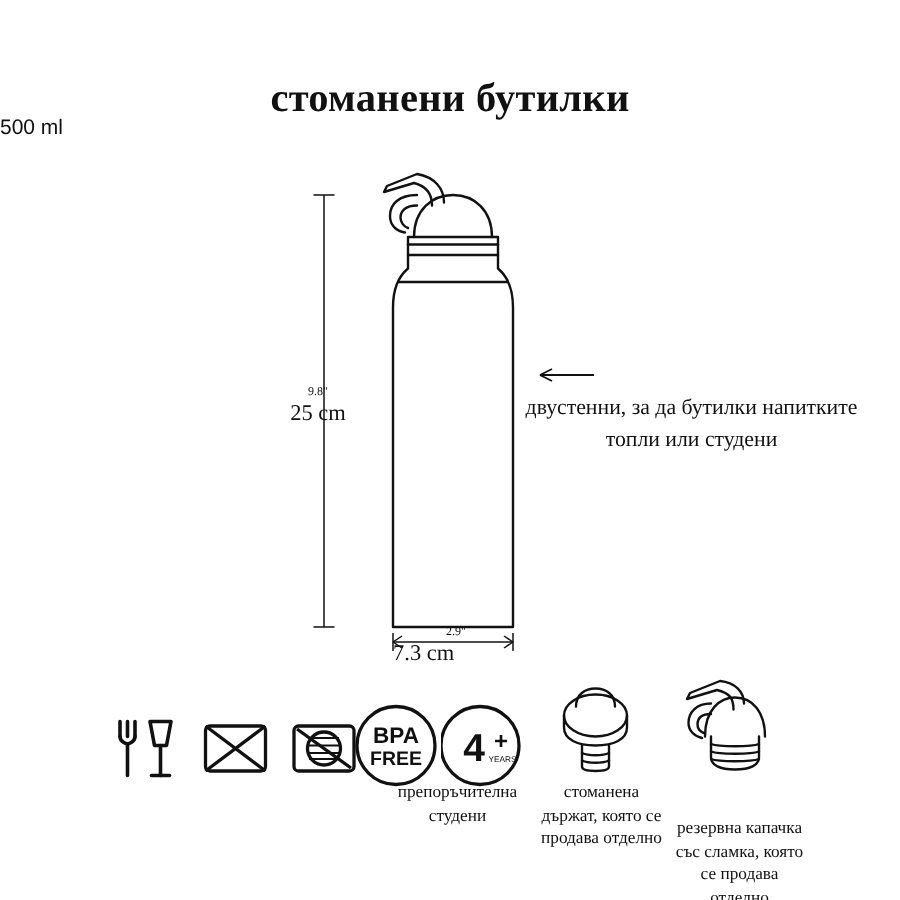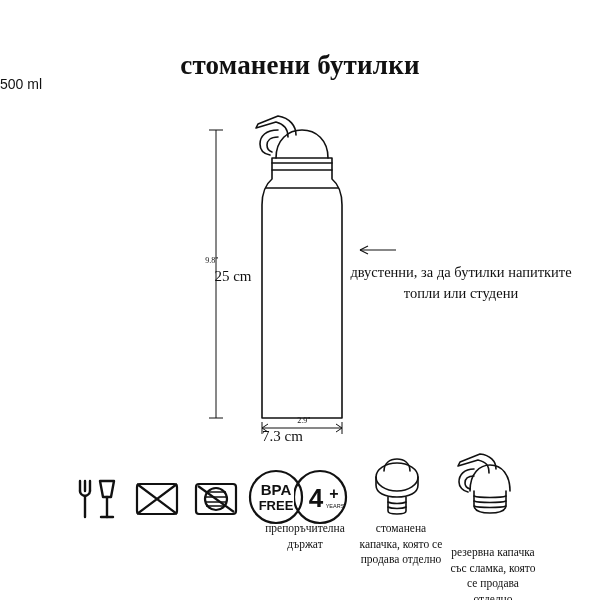--- a/index.html
+++ b/index.html
@@ -49,21 +49,20 @@
 
   
   .dim-height-label {
     position: absolute;
     left: 186px;
     top: 268px;
     width: 52px;
     text-align: center;
     font-size: 15px;
     font-family: "Liberation Serif", serif;
-    margin-left: 21px;
   }
   .dim-height-small {
     position: absolute;
     left: 186px;
     top: 256px;
     width: 52px;
     text-align: center;
     font-size: 8px;
     font-family: "Liberation Serif", serif;
   }
@@ -206,51 +205,51 @@
       <svg width="48" height="48" viewBox="0 0 48 48">
         <g fill="none" stroke="#111111" stroke-width="2.2" stroke-linejoin="round">
           <rect x="4" y="9" width="40" height="30" rx="3"></rect>
           <circle cx="24" cy="24" r="11"></circle>
           <path d="M14 17 L34 17 M14 22 L34 22 M14 27 L34 27 M14 31 L34 31" stroke-width="1.4"></path>
           <path d="M6 11 L42 37"></path>
         </g>
       </svg>
     </div>
 
-    <div class="icon-box" style="left:248px; top:14px;text-align:center;">
+    <div class="icon-box" style="left:236px; top:14px;text-align:center;">
       <svg width="56" height="56" viewBox="0 0 56 56">
         <circle cx="28" cy="28" r="26" fill="none" stroke="#111111" stroke-width="2.2"></circle>
         <text class="bpa-text" x="28" y="26" font-size="15" text-anchor="middle" fill="#111111">BPA</text>
         <text class="bpa-text" x="28" y="41" font-size="13" text-anchor="middle" fill="#111111">FREE</text>
       </svg>
     </div>
 
     <div class="icon-box" style="left:294px; top:14px;">
       <svg width="58" height="56" viewBox="0 0 58 56">
         <circle cx="26" cy="28" r="26" fill="none" stroke="#111111" stroke-width="2.2"></circle>
         <text x="22" y="38" font-size="26" font-family="Liberation Sans, sans-serif" font-weight="bold" text-anchor="middle" fill="#111111">4</text>
         <text x="40" y="30" font-size="16" font-family="Liberation Sans, sans-serif" font-weight="bold" text-anchor="middle" fill="#111111">+</text>
         <text x="41" y="39" font-size="5.5" font-family="Liberation Sans, sans-serif" text-anchor="middle" fill="#111111">YEARS</text>
       </svg>
     </div>
-    <div class="cap-caption" style="left:250px; top:66px; width:110px;">препоръчителна държат</div>
+    <div class="cap-caption" style="left:250px; top:66px; width:110px;">препоръчителна студени</div>
 
     <div class="icon-box" style="left:362px; top:0px;">
       <svg width="70" height="62" viewBox="0 0 70 62">
         <g fill="none" stroke="#111111" stroke-width="1.6" stroke-linejoin="round" stroke-linecap="round">
           <ellipse cx="35" cy="22" rx="21" ry="14"></ellipse>
           <path d="M14 22 L14 30 C14 38 23 42 35 42 C47 42 56 38 56 30 L56 22"></path>
           <path d="M22 16 C22 8 28 4 35 4 C42 4 48 8 48 16"></path>
           <path d="M26 42 L26 56 C26 58 30 59 35 59 C40 59 44 58 44 56 L44 42"></path>
           <path d="M26 47 C30 49 40 49 44 47"></path>
           <path d="M26 52 C30 54 40 54 44 52"></path>
         </g>
       </svg>
     </div>
-    <div class="cap-caption" style="left:358px; top:66px; width:86px;">стоманена капачка, която се продава отделно</div>
+    <div class="cap-caption" style="left:358px; top:66px; width:86px;">стоманена държат, която се продава отделно</div>
 
     <div class="icon-box" style="left:452px; top:-4px;">
       <svg width="74" height="66" viewBox="0 0 74 66">
         <g fill="none" stroke="#111111" stroke-width="1.6" stroke-linejoin="round" stroke-linecap="round">
           <path d="M18 40 C18 22 28 14 38 14 C50 14 58 24 58 40"></path>
           <path d="M44 18 C44 10 38 4 28 3 L8 11 L6 15 L26 9 C34 11 37 14 37 22"></path>
           <path d="M22 18 C12 18 7 24 7 31 C7 36 11 40 16 41"></path>
           <path d="M22 25 C15 25 13 28 13 32 C13 35 15 37 18 38"></path>
           <path d="M22 40 L22 54 C22 59 28 62 38 62 C48 62 54 59 54 54 L54 40"></path>
           <path d="M22 45 C27 47 49 47 54 45"></path>

